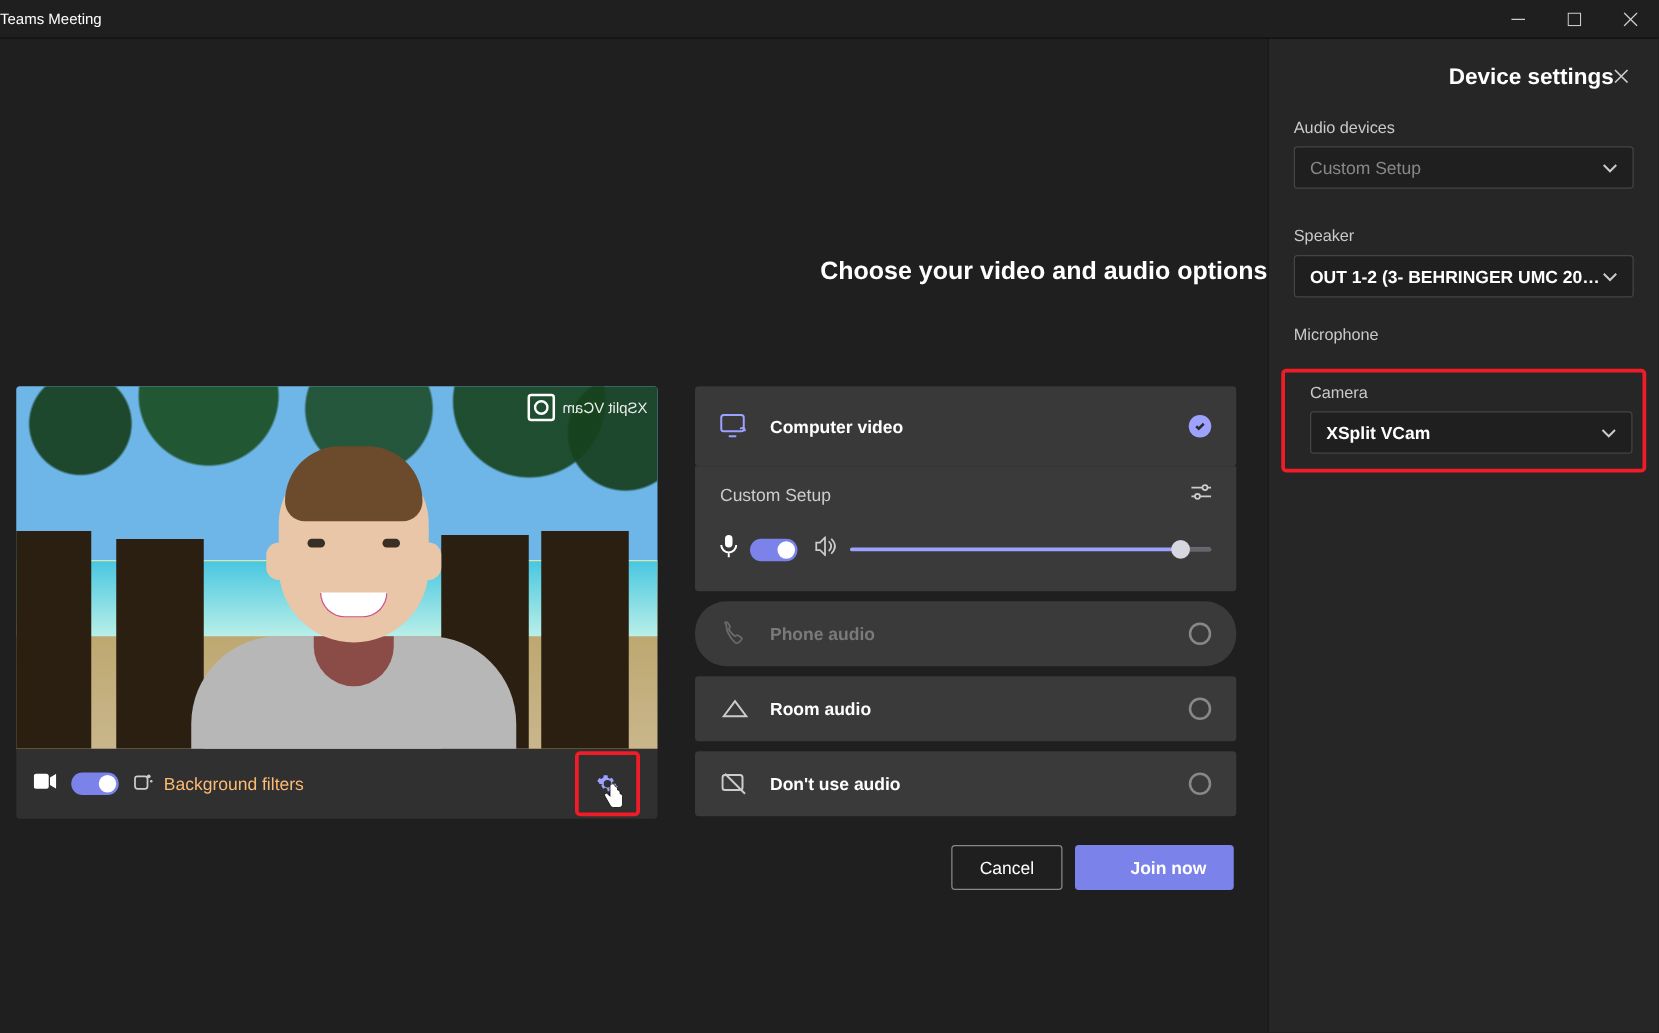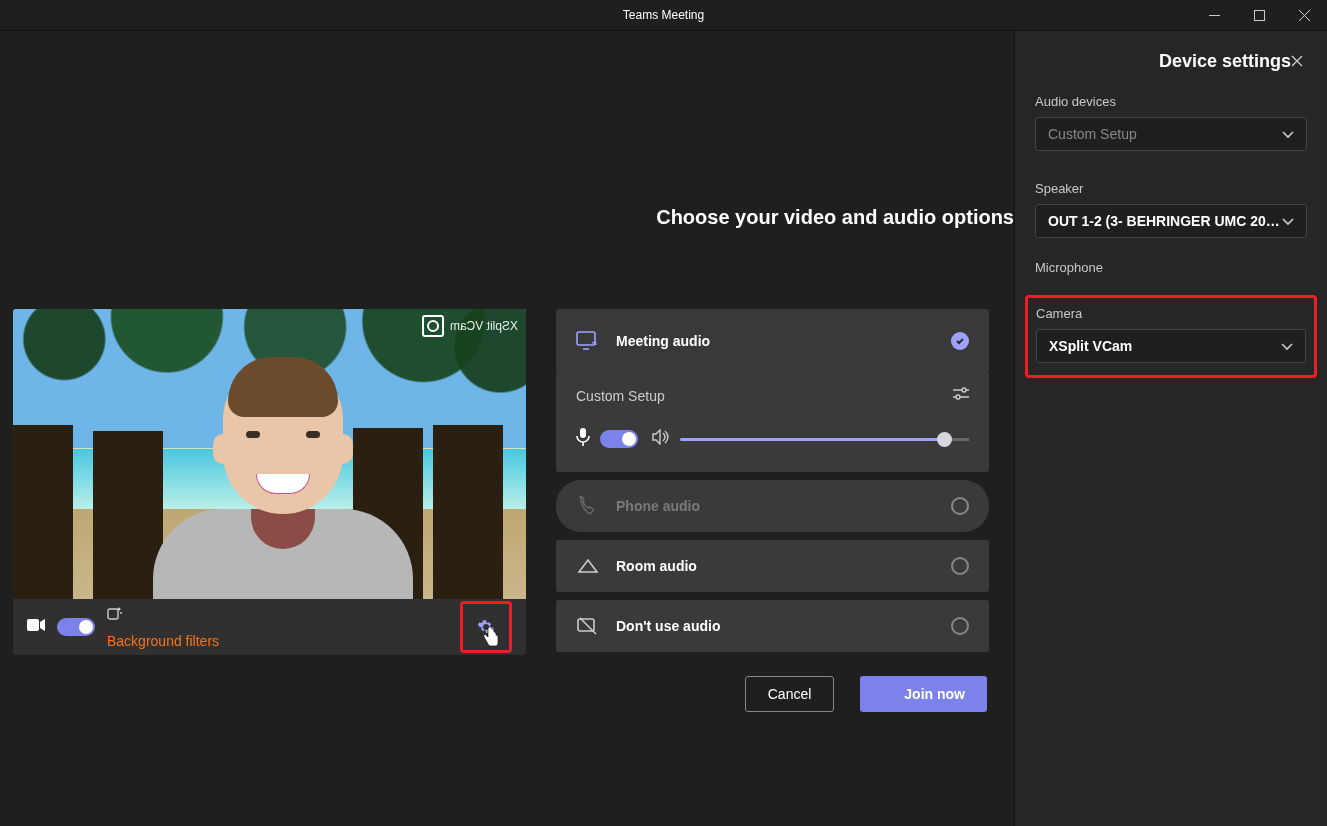--- a/index.html
+++ b/index.html
@@ -1,19 +1,19 @@
 <!DOCTYPE html>
 <html><head>
 <meta charset="utf-8">
 <style>
   * { box-sizing: border-box; margin: 0; padding: 0; font-family: "Segoe UI", Arial, sans-serif; }
   body { width: 1327px; height: 826px; background: #1f1f1f; color: #fff; overflow: hidden; position: relative; }
   
   
-  .titlebar { height: 31px; background: #1f1f1f; display: flex; align-items: center; justify-content: center; position: relative; border-bottom: 1px solid #111; }
+  .titlebar { height: 31px; background: #1f1f1f; display: flex; align-items: center; position: relative; border-bottom: 1px solid #111; }
   .titlebar .title { font-size: 12px; color: #fff; }
   .titlebar .winbtns { position: absolute; right: 0; top: 0; height: 31px; display: flex; }
   .titlebar .winbtn { width: 45px; height: 31px; display: flex; align-items: center; justify-content: center; color: #fff; }
   .titlebar .winbtn svg { stroke: #ccc; }
 
   
   .app { display: flex; height: calc(100% - 31px); }
   .main { flex: 1; position: relative; }
   .settings { width: 313px; background: #262626; border-left: 1px solid #161616; padding: 20px; }
 
@@ -48,21 +48,21 @@
   .person .mouth { position:absolute; left:123px; top:135px; width:54px; height:20px; background:#fff; border-radius:0 0 30px 30px; border:1px solid #c58; border-top:none; }
   .person .body { position:absolute; left:20px; top:170px; width:260px; height:120px; background:#b7b7b7; border-radius:70px 70px 0 0; }
   .person .collar { position:absolute; left:118px; top:170px; width:64px; height:40px; background:#8b4b46; border-radius:0 0 32px 32px; }
   .watermark { position: absolute; top: 6px; right: 8px; color: rgba(255,255,255,0.9); font-size: 12px; display: flex; align-items: center; gap: 6px; transform: scaleX(-1); }
   .watermark span { transform: none; }
   .wm-icon { width: 22px; height: 22px; border: 2px solid #fff; border-radius: 3px; display:flex; align-items:center; justify-content:center; }
 
   .preview-bar { height: 56px; background: #303030; display: flex; align-items: center; padding: 0 14px; gap: 12px; border-radius: 0 0 3px 3px; }
   .toggle { width: 38px; height: 18px; background: #7b83eb; border-radius: 10px; position: relative; cursor: pointer; }
   .toggle .knob { position: absolute; right: 2px; top: 2px; width: 14px; height: 14px; border-radius: 50%; background: #fff; }
-  .bgfilters { display: flex; align-items: flex-start; gap: 8px; color: #f97316; font-size: 14px; flex-direction: column; }
+  .bgfilters { display: flex; align-items: center; gap: 8px; color: #fdba74; font-size: 14px; }
   .gear-btn { margin-left: auto; width: 52px; height: 52px; display:flex; align-items:center; justify-content:center; position: relative; border: 3px solid #f01c27; border-radius: 4px; }
   .gear-btn svg { color:#9ea2ff; }
   .cursor-hand { position:absolute; bottom:-2px; left:20px; font-size:18px; color:#fff; pointer-events:none; }
 
   
   .audio-col { flex: 1; display: flex; flex-direction: column; gap: 8px; }
   .card { background: #3a3a3a; border-radius: 3px; padding: 0 20px; display: flex; align-items: center; gap: 16px; min-height: 52px; color: #fff; font-size: 14px; }
   .card.thick { background: #393939; padding: 22px 20px; }
   .card .label { flex: 1; font-weight: 600; }
   .card.disabled { color: #7a7a7a; border-radius: 25px; }
@@ -73,34 +73,34 @@
   .checkcircle svg { stroke:#2b2b2b; }
   .subcard { background: #3a3a3a; padding: 14px 20px 22px 20px; border-radius: 0 0 3px 3px; margin-top:-8px; }
   .subcard .row1 { display:flex; align-items:center; justify-content:space-between; font-size:14px; color:#ccc; }
   .subcard .row2 { display:flex; align-items:center; gap:14px; margin-top:24px; }
   .slider-wrap { flex:1; display:flex; align-items:center; gap:10px; }
   .slider { flex:1; height:3px; background:#9ea2ff; position:relative; border-radius:2px; }
   .slider .track-rest { position:absolute; right:0; top:0; height:3px; width:8%; background:#666; border-radius:2px; }
   .slider .thumb { position:absolute; right:6%; top:-6px; width:15px; height:15px; background:#d6d7e0; border-radius:50%; }
   .mic-toggle { display:flex; align-items:center; gap:10px; }
 
-  .action-row { position:absolute; top: 645px; right: 27px; display:flex; gap:26px; }
+  .action-row { position:absolute; top: 645px; right: 27px; display:flex; gap:10px; }
   .btn { height: 36px; padding: 0 22px; border-radius: 3px; font-size: 14px; display:flex; align-items:center; justify-content:center; cursor:pointer; }
   .btn.secondary { border:1px solid #888; color:#fff; background:transparent; }
   .btn.primary { background:#7b83eb; color:#fff; font-weight:600; border:none;padding-left:44px; }
 
   
   .settings h2 { font-size: 18px; font-weight: 700; margin-bottom: 22px; display:flex; justify-content:flex-end; align-items:center; }
   .settings .close { width:16px; }
   .settings .group-label { font-size: 13px; color:#c9c9c9; margin-top: 8px; margin-bottom: 8px; }
   .select { height: 34px; background:#1f1f1f; border:1px solid #444; border-radius:3px; display:flex; align-items:center; justify-content:space-between; padding:0 12px; font-size:14px; color:#fff; cursor:pointer; }
   .select.dim { color:#888; }
   .select .chev { color:#ccc; }
   .settings .spacer { height: 22px; }
-  .camera-block { border: 3px solid #f01c27; border-radius:4px; padding: 8px 8px 12px 8px; margin-top: 20px; margin-left:-10px; margin-right:-10px; }
+  .camera-block { border: 3px solid #f01c27; border-radius:4px; padding: 8px 8px 12px 20px; margin-top: 20px; margin-left:-10px; margin-right:-10px; }
   .camera-block .group-label { margin-top:0; }
 </style>
 </head>
 <body>
 
 <div class="titlebar">
   <div class="title">Teams Meeting</div>
   <div class="winbtns">
     <div class="winbtn">
         <svg width="11" height="11" viewBox="0 0 11 11">
@@ -191,21 +191,21 @@
 
       <div class="audio-col">
         <div class="card thick">
           <span class="icon">
             <svg width="24" height="20" viewBox="0 0 24 20">
                 <rect x="1" y="1" width="18" height="13" rx="2" fill="none" stroke="currentColor" stroke-width="1.6"></rect>
                 <path d="M7 18 h6" stroke="currentColor" stroke-width="1.6"></path>
                 <path d="M16 12 q4 -2 4 2" stroke="currentColor" stroke-width="1.4" fill="none"></path>
               </svg>
           </span>
-          <span class="label">Meeting audio</span>
+          <span class="label">Computer video</span>
           <span class="checkcircle">
             <svg width="10" height="10" viewBox="0 0 10 10">
                 <path d="M2 5 L4 7 L8 3" fill="none" stroke-width="2"></path>
               </svg>
           </span>
         </div>
         <div class="subcard">
           <div class="row1">
             <span>Custom Setup</span>
             <span>

